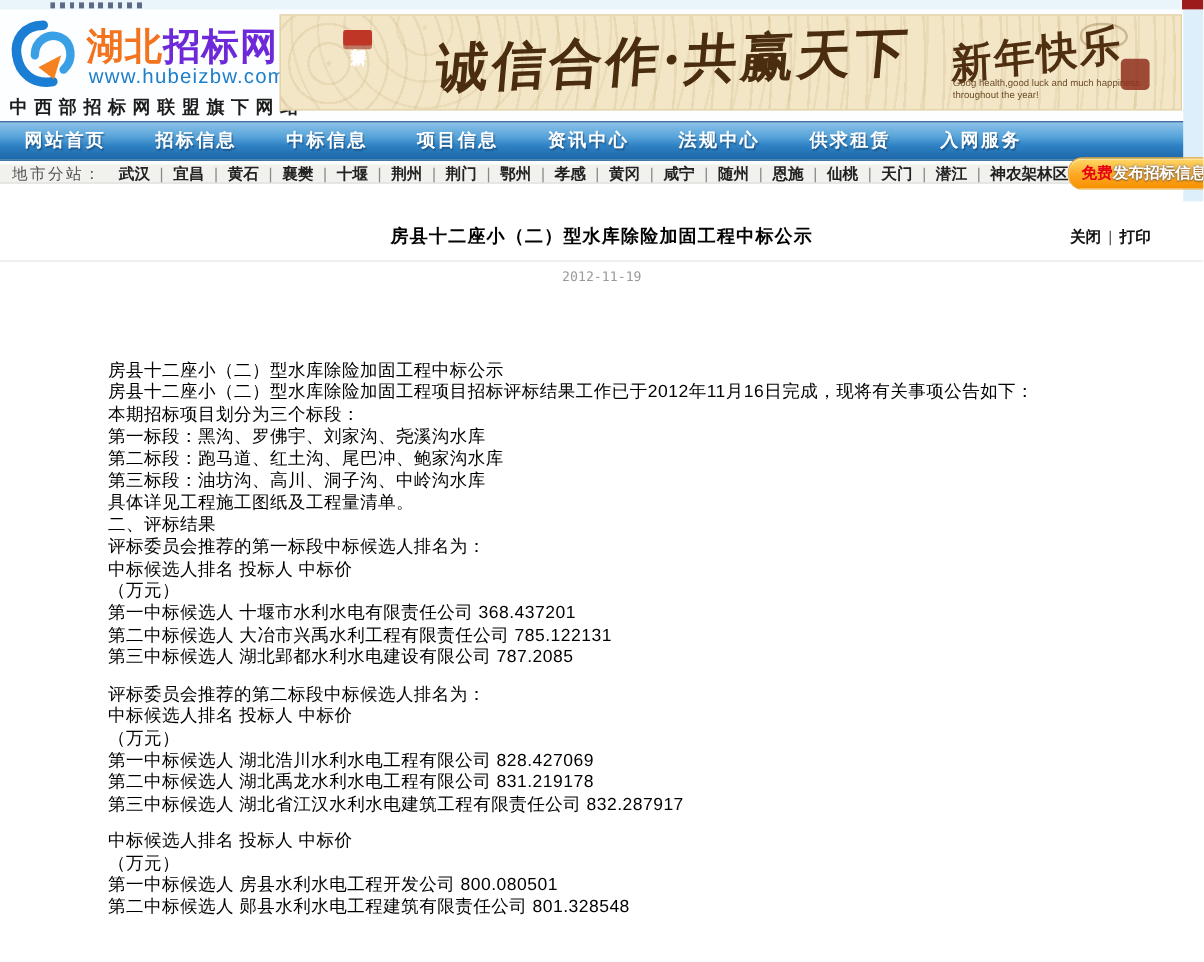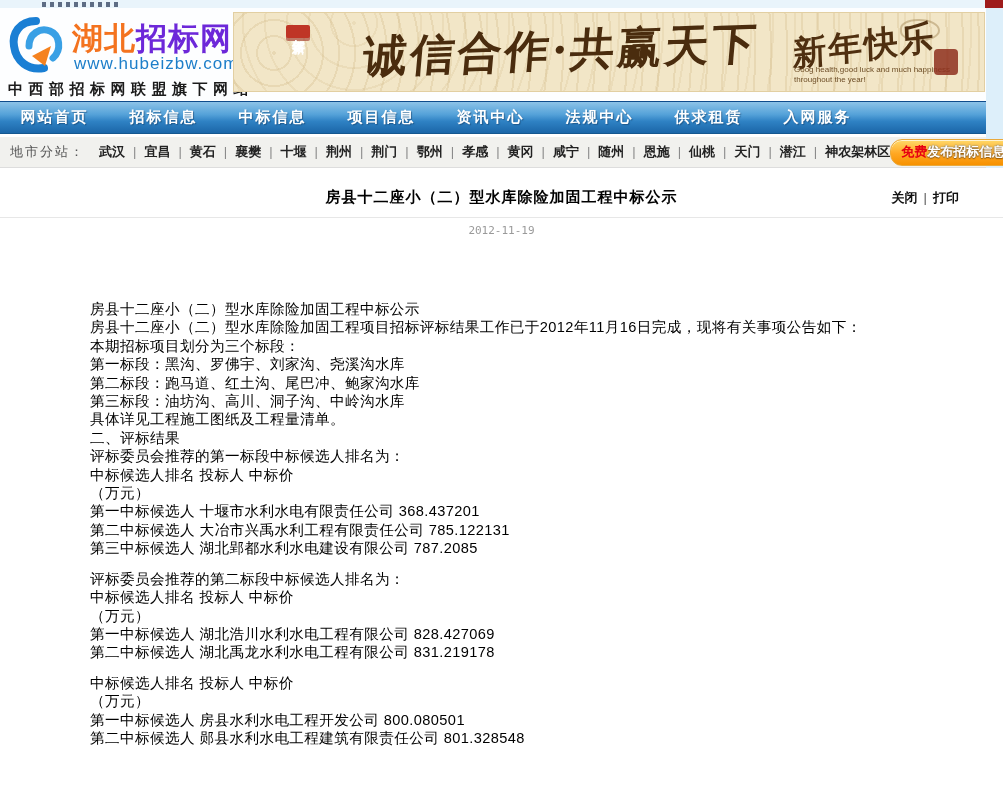--- a/index.html
+++ b/index.html
@@ -53,21 +53,21 @@
   
   .nav { position:absolute; top:101px; left:0; width:986px; height:33px;
       background:linear-gradient(#9icc 0) , #2e7fc0; 
       background:linear-gradient(#8dc3e8 0%, #55a2d9 40%, #2f82c4 62%, #1b66a8 100%);
       border-top:1px solid #0f4c8c; border-bottom:1px solid #15578f;
       display:flex; align-items:center; }
   .nav-item { width:109px; text-align:center; color:#fff; font-size:15px; font-weight:bold;
       letter-spacing:2px; text-shadow:1px 1px 1px rgba(20,60,100,.55); cursor:pointer; }
 
   
-  .citybar { position:absolute; top:137px; left:0; width:986px; height:31px; background:#f1f1ee;
+  .citybar { position:absolute; top:137px; left:0; width:986px; height:16px; background:#f1f1ee;
       border-bottom:1px solid #ddd; display:flex; align-items:center; padding:0 10px;
       font-size:13px; color:#333; white-space:nowrap; }
   .citybar-label { color:#555; letter-spacing:2px; margin-right:14px; }
   .cities { display:flex; align-items:center; }
   .city { cursor:pointer; color:#222; font-weight:bold; }
   .city:not(:last-child)::after { content:"|"; color:#888; font-weight:normal; margin:0 8px; }
   .publish-btn { margin-left:auto; margin-right:6px; cursor:pointer;
       background:linear-gradient(#ffd96a, #ffa722 55%, #f79100);
       border:1px solid #e9a93c; border-radius:12px; padding:3px 10px 4px 10px;
       font-size:13px; font-weight:bold; box-shadow:inset 0 1px 0 rgba(255,255,255,.7); }
@@ -231,20 +231,21 @@
         <div class="line" data-interactable="false">评标委员会推荐的第二标段中标候选人排名为：</div>
 
         <div class="line" data-interactable="false">中标候选人排名 投标人 中标价</div>
 
         <div class="line" data-interactable="false">（万元）</div>
 
         <div class="line" data-interactable="false">第一中标候选人 湖北浩川水利水电工程有限公司 828.427069</div>
 
         <div class="line" data-interactable="false">第二中标候选人 湖北禹龙水利水电工程有限公司 831.219178</div>
 
+        <div class="line" data-interactable="false">第三中标候选人 湖北省江汉水利水电建筑工程有限责任公司 832.287917</div>
 
         <div class="line" data-interactable="false"></div>
 
 
         <div class="line" data-interactable="false">中标候选人排名 投标人 中标价</div>
 
         <div class="line" data-interactable="false">（万元）</div>
 
         <div class="line" data-interactable="false">第一中标候选人 房县水利水电工程开发公司 800.080501</div>
 

